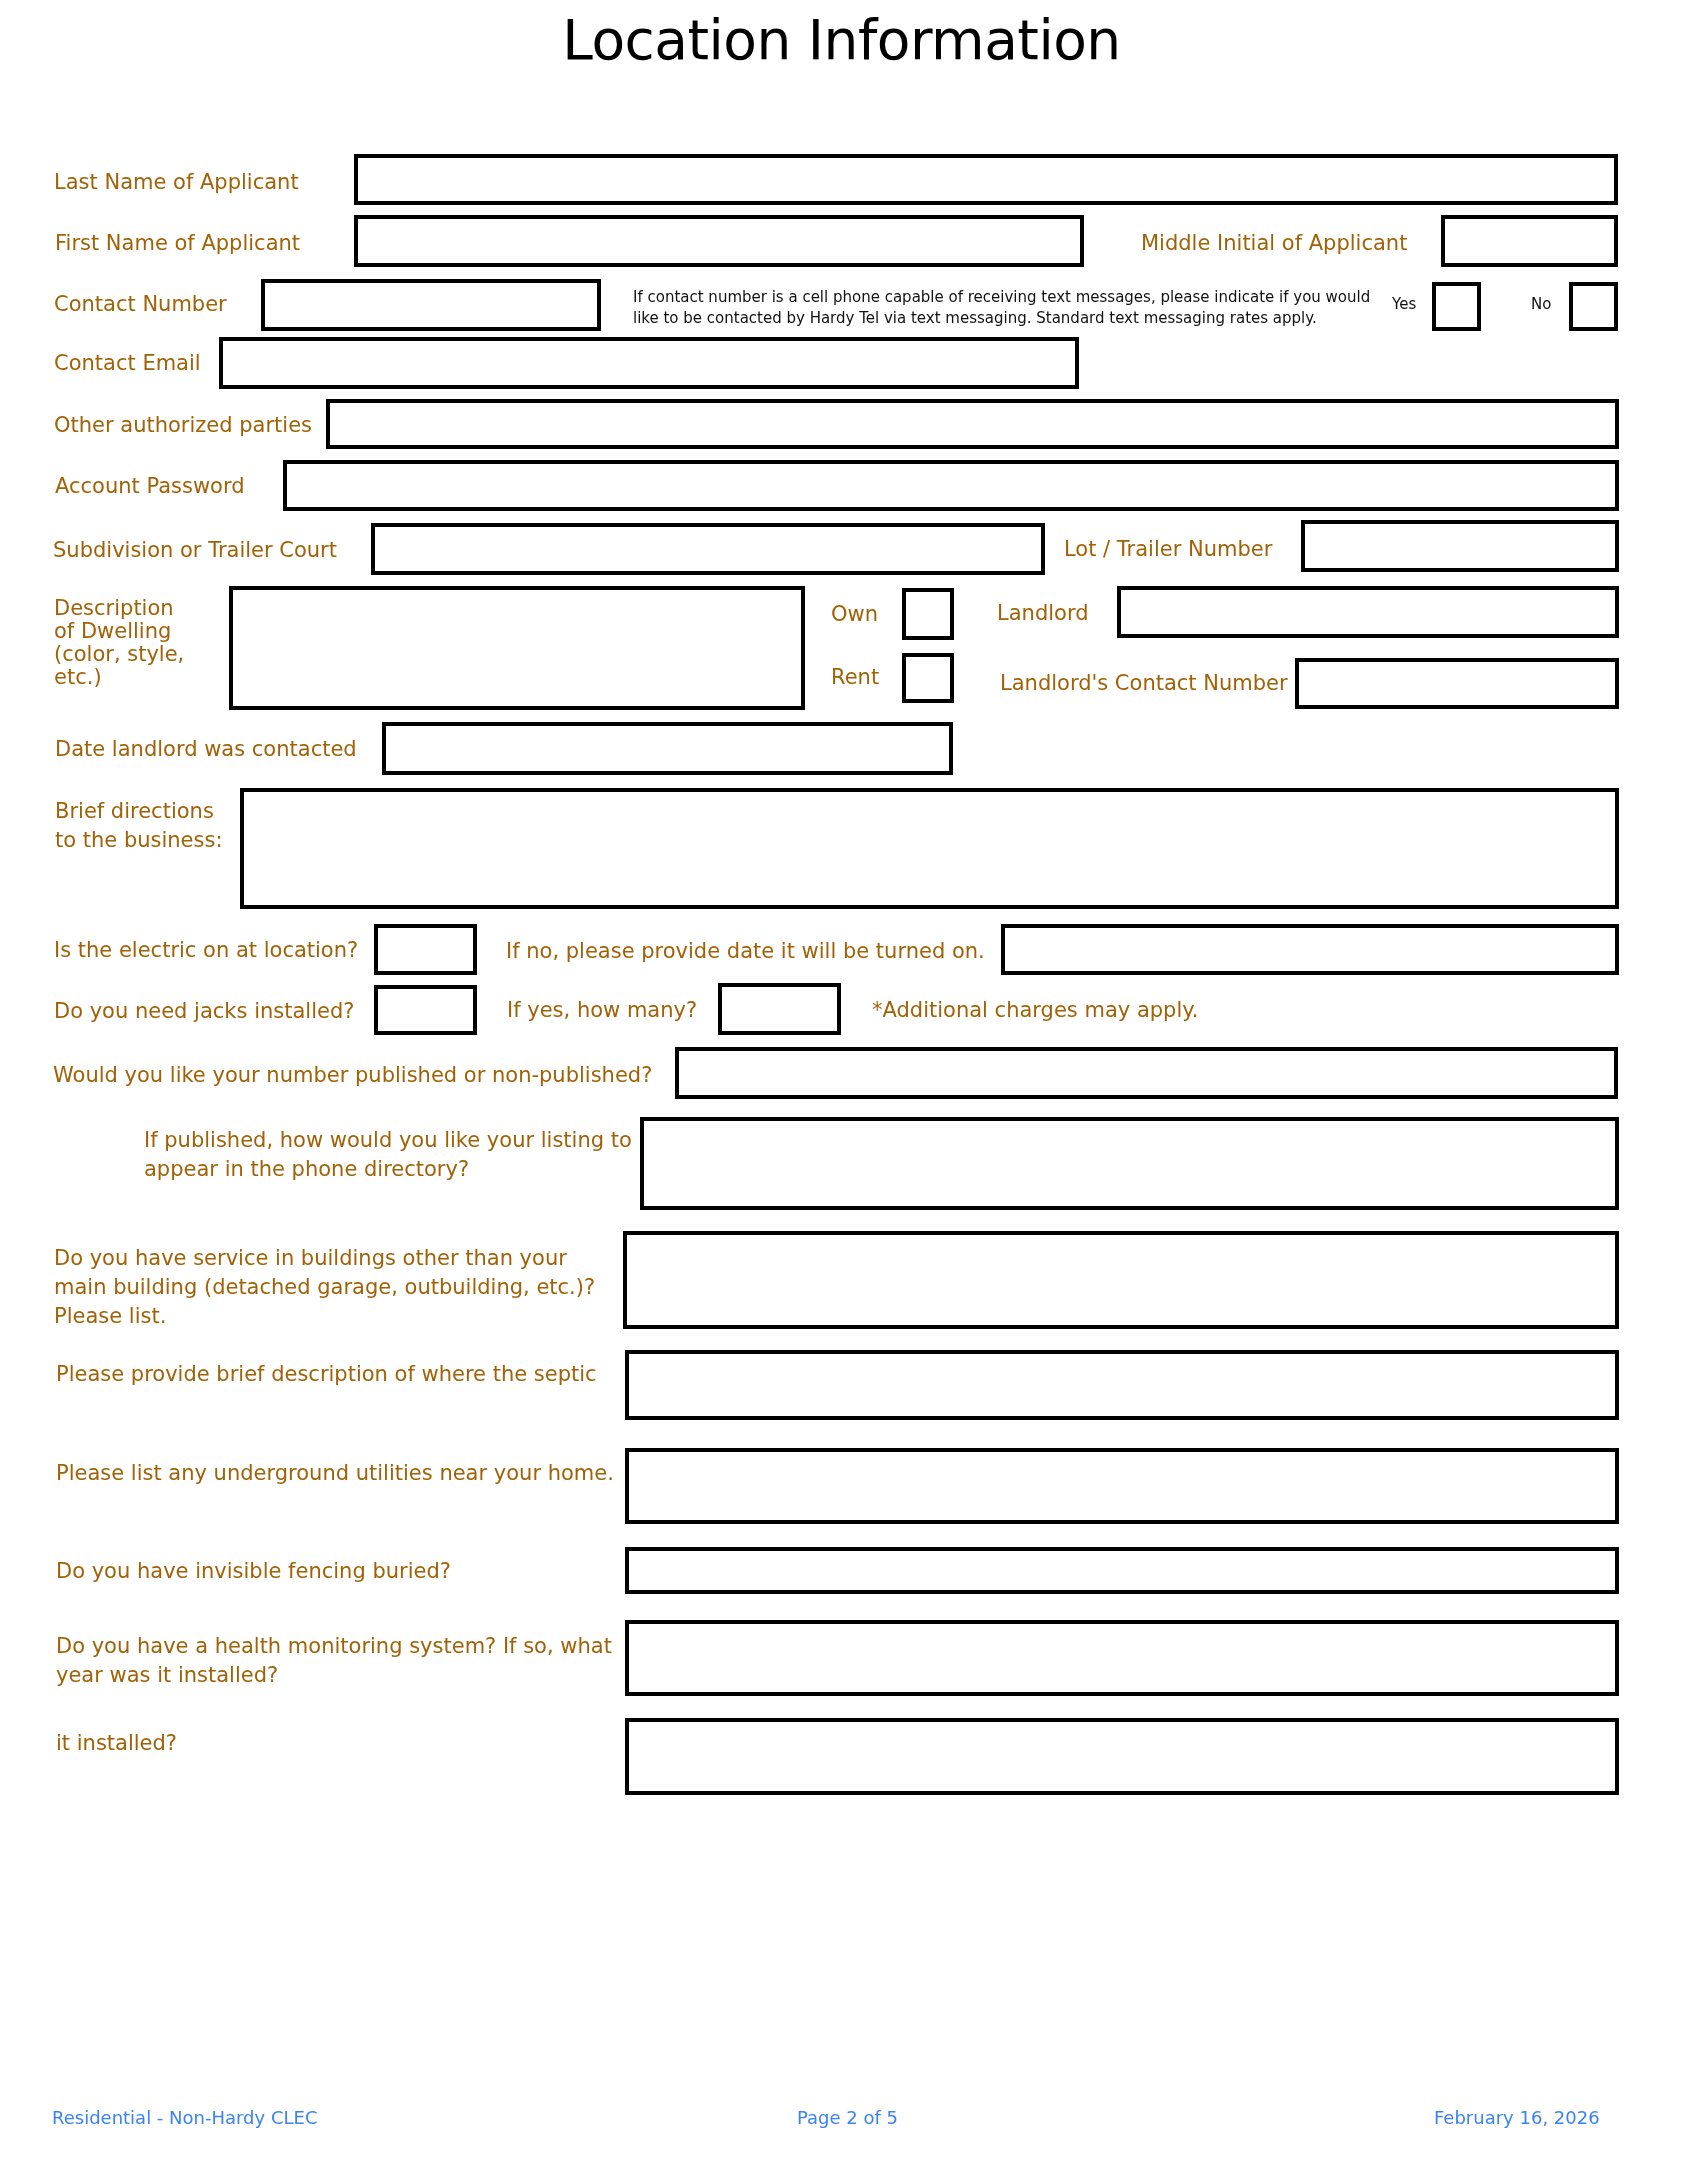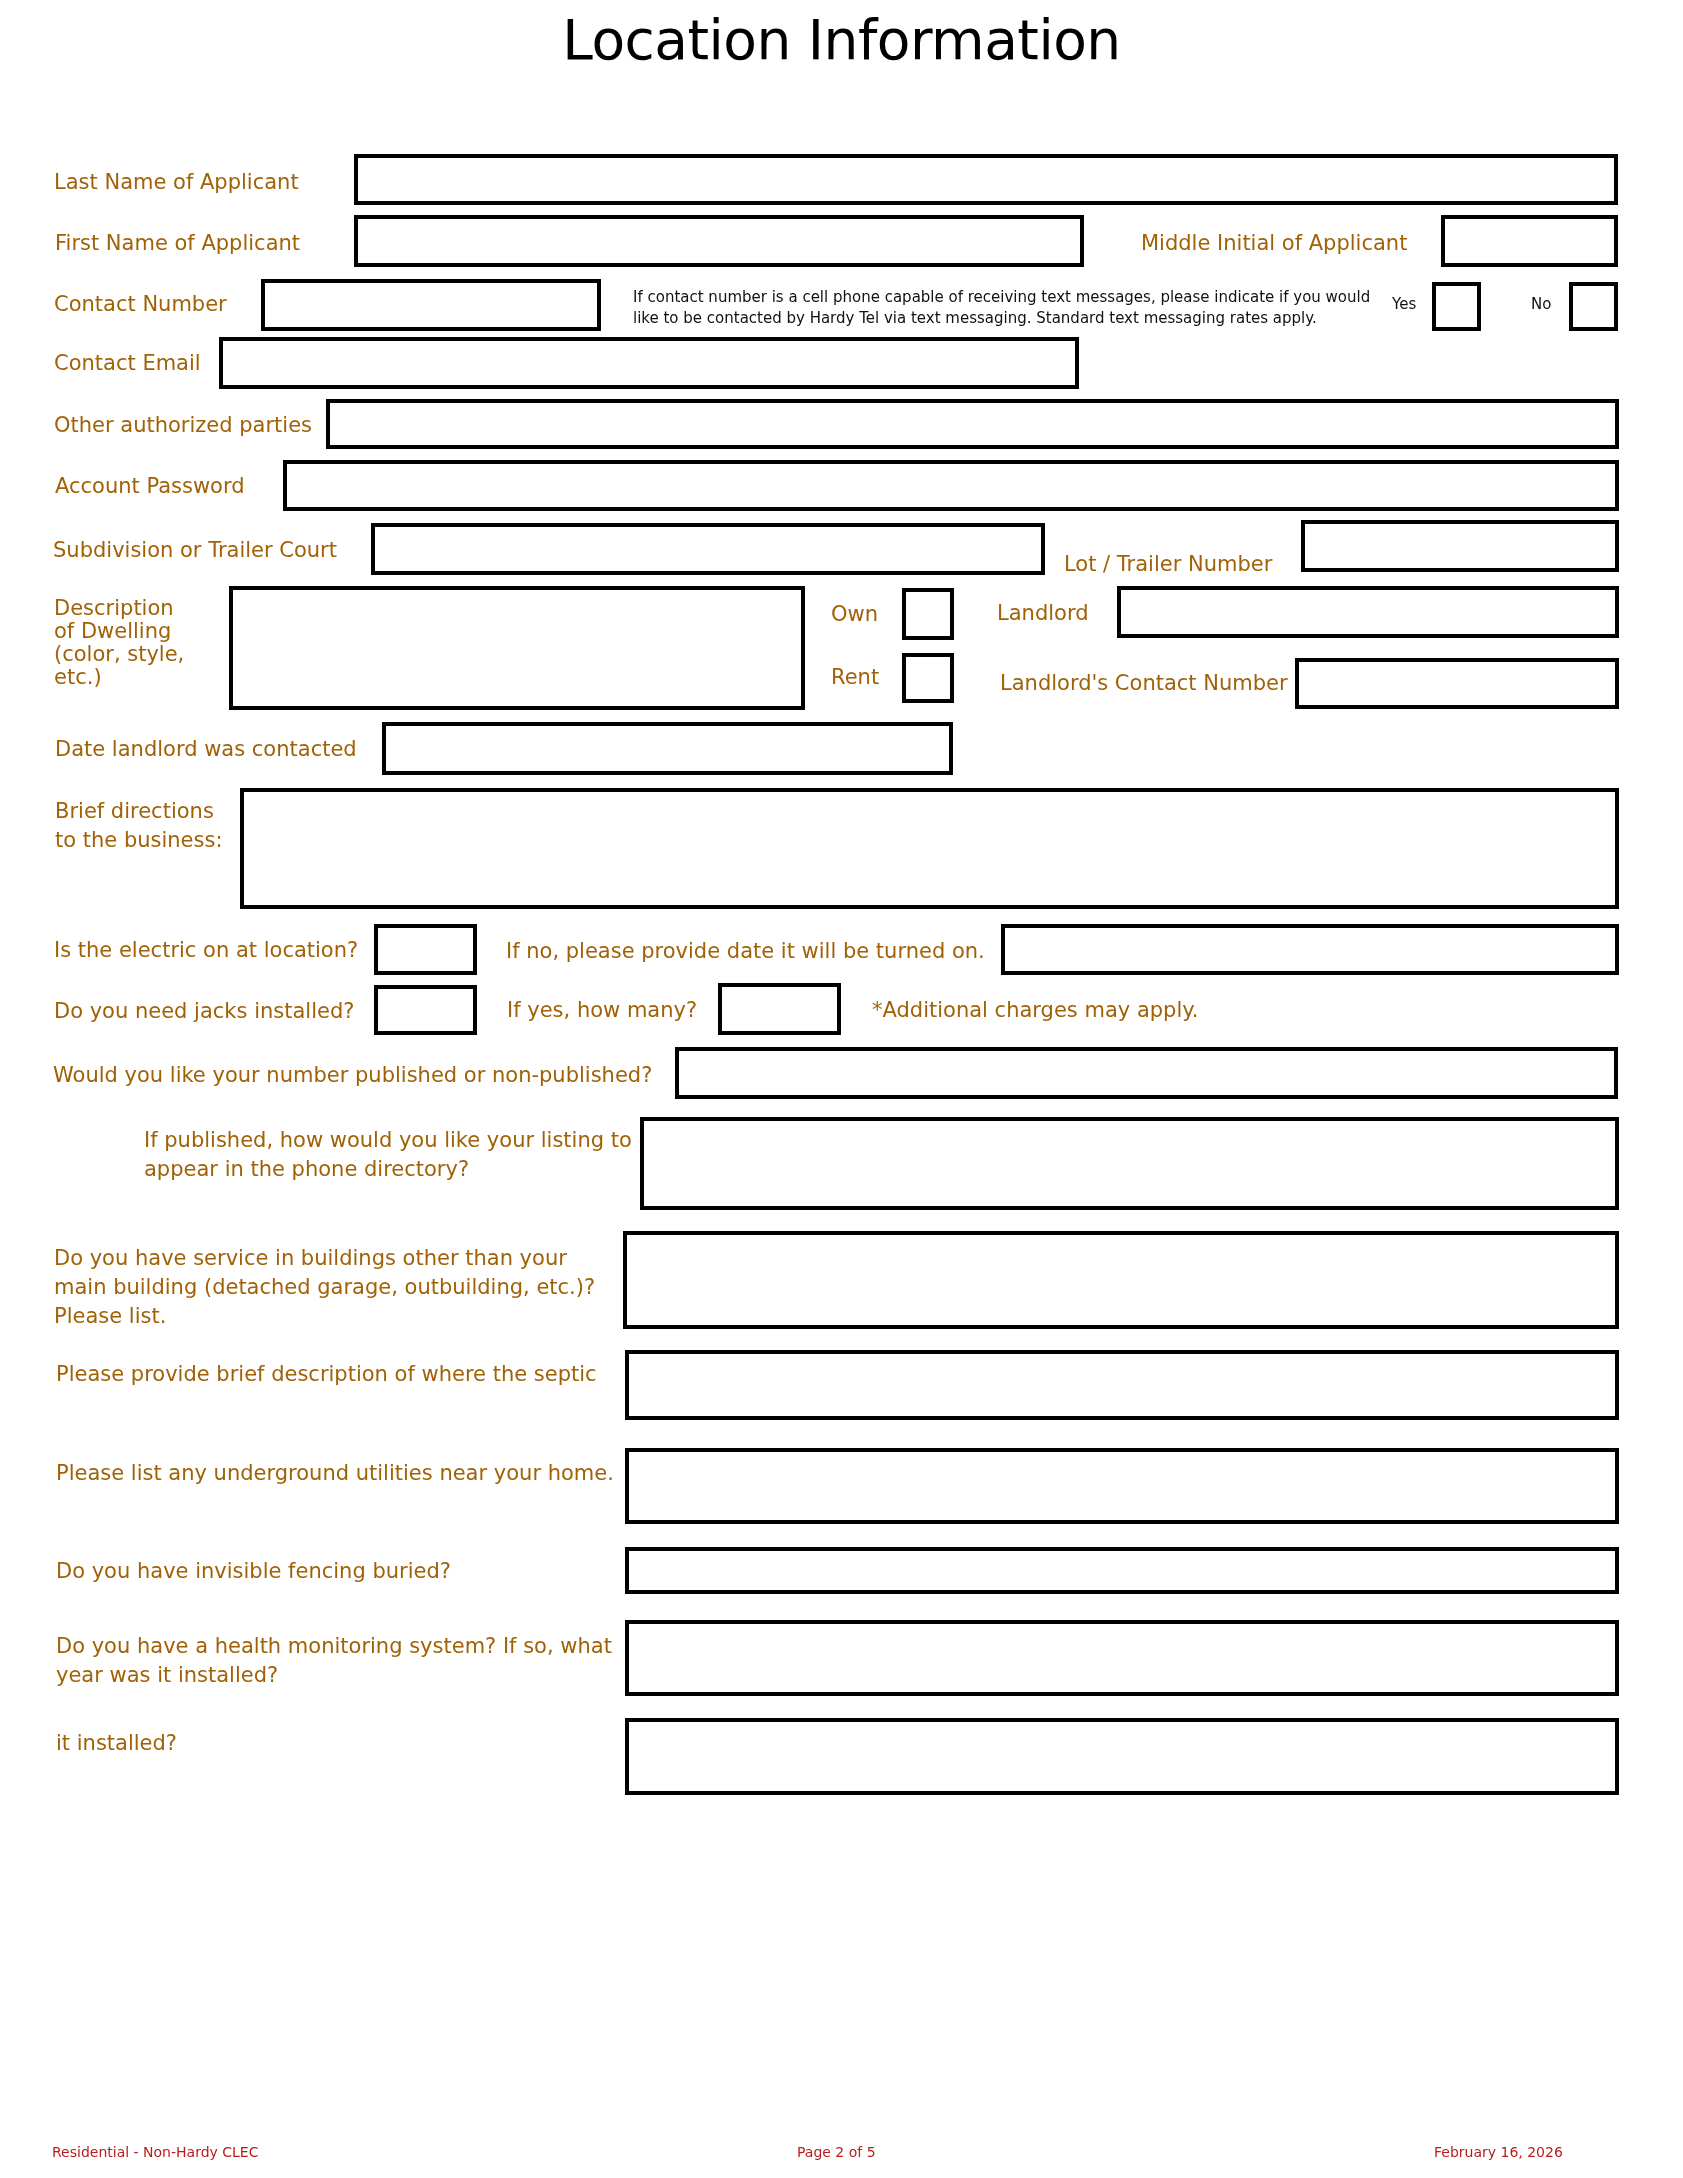--- a/index.html
+++ b/index.html
@@ -7,21 +7,21 @@
          font-family: "DejaVu Sans", sans-serif; color: #111111; }
   .title { position: absolute; left: 0; width: 1683px; top: 8px; text-align: center;
            font-size: 55px; font-family: "DejaVu Sans", sans-serif; font-weight: normal;
            letter-spacing: -0.5px; color: #000; }
   .lbl { position: absolute; font-size: 21px; line-height: 29px; white-space: nowrap; color: #a16207; }
   .small { position: absolute; font-size: 15px; line-height: 21px; color: #111; white-space: nowrap; }
   .box { position: absolute; border: 4px solid #000; box-sizing: border-box; background: #fff;
          cursor: text; }
   .chk { position: absolute; border: 4px solid #000; box-sizing: border-box; background: #fff;
          cursor: pointer; }
-  .foot { position: absolute; top: 2107px; font-size: 14px; color: #b91c1c; white-space: nowrap; margin-top: 37px; }
+  .foot { position: absolute; top: 2107px; font-size: 18px; color: #3b82f6; white-space: nowrap; }
 </style>
 </head>
 <body>
 
 <div class="title">Location Information</div>
 
 <div class="lbl" style="left:54px;top:168px;">Last Name of Applicant</div>
 <div class="box" style="left:354px;top:154px;width:1264px;height:51px;"></div>
 
 <div class="lbl" style="left:55px;top:229px;">First Name of Applicant</div>
@@ -42,21 +42,21 @@
 <div class="box" style="left:219px;top:337px;width:860px;height:52px;"></div>
 
 <div class="lbl" style="left:54px;top:411px;">Other authorized parties</div>
 <div class="box" style="left:326px;top:399px;width:1293px;height:50px;"></div>
 
 <div class="lbl" style="left:55px;top:472px;">Account Password</div>
 <div class="box" style="left:283px;top:460px;width:1336px;height:51px;"></div>
 
 <div class="lbl" style="left:53px;top:536px;">Subdivision or Trailer Court</div>
 <div class="box" style="left:371px;top:523px;width:674px;height:52px;"></div>
-<div class="lbl" style="left:1064px;top:550px;">Lot / Trailer Number</div>
+<div class="lbl" style="left:1064px;top:535px;">Lot / Trailer Number</div>
 <div class="box" style="left:1301px;top:520px;width:318px;height:52px;"></div>
 
 <div class="lbl" style="left:54px;top:597px;line-height:23px;">
   <div>Description</div>
   <div>of Dwelling</div>
   <div>(color, style,</div>
   <div>etc.)</div>
 </div>
 <div class="box" style="left:229px;top:586px;width:576px;height:124px;"></div>
 

